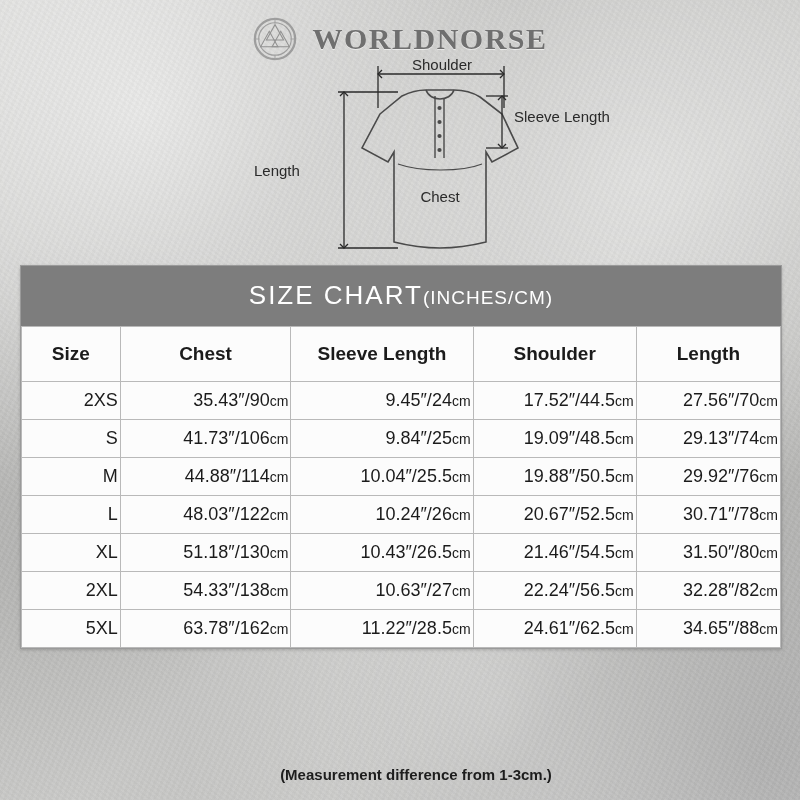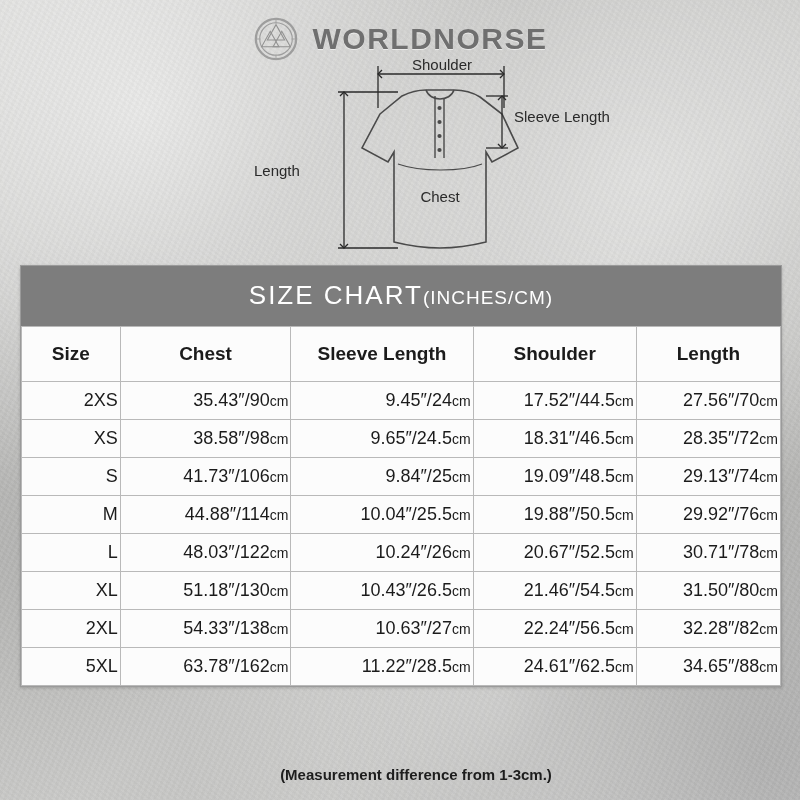--- a/index.html
+++ b/index.html
@@ -39,20 +39,21 @@
   
   .brand {
     position: absolute;
     top: 16px;
     left: 0;
     width: 800px;
     display: flex;
     align-items: center;
     justify-content: center;
     gap: 14px;
+    font-family: Liberation Serif, serif;
   }
   .brand-mark {
     width: 46px;
     height: 46px;
     opacity: 0.75;
   }
   .brand-name {
     font-size: 30px;
     font-weight: bold;
     letter-spacing: 1.5px;
@@ -242,27 +243,20 @@
       </thead>
       <tbody>
         <tr>
           <td class="size-cell">2XS</td>
           <td>35.43″/90<span class="unit-sm">cm</span></td>
           <td>9.45″/24<span class="unit-sm">cm</span></td>
           <td>17.52″/44.5<span class="unit-sm">cm</span></td>
           <td>27.56″/70<span class="unit-sm">cm</span></td>
         </tr>
         <tr>
-          <td class="size-cell">XS</td>
-          <td>38.58″/98<span class="unit-sm">cm</span></td>
-          <td>9.65″/24.5<span class="unit-sm">cm</span></td>
-          <td>18.31″/46.5<span class="unit-sm">cm</span></td>
-          <td>28.35″/72<span class="unit-sm">cm</span></td>
-        </tr>
-        <tr>
           <td class="size-cell">S</td>
           <td>41.73″/106<span class="unit-sm">cm</span></td>
           <td>9.84″/25<span class="unit-sm">cm</span></td>
           <td>19.09″/48.5<span class="unit-sm">cm</span></td>
           <td>29.13″/74<span class="unit-sm">cm</span></td>
         </tr>
         <tr>
           <td class="size-cell">M</td>
           <td>44.88″/114<span class="unit-sm">cm</span></td>
           <td>10.04″/25.5<span class="unit-sm">cm</span></td>

